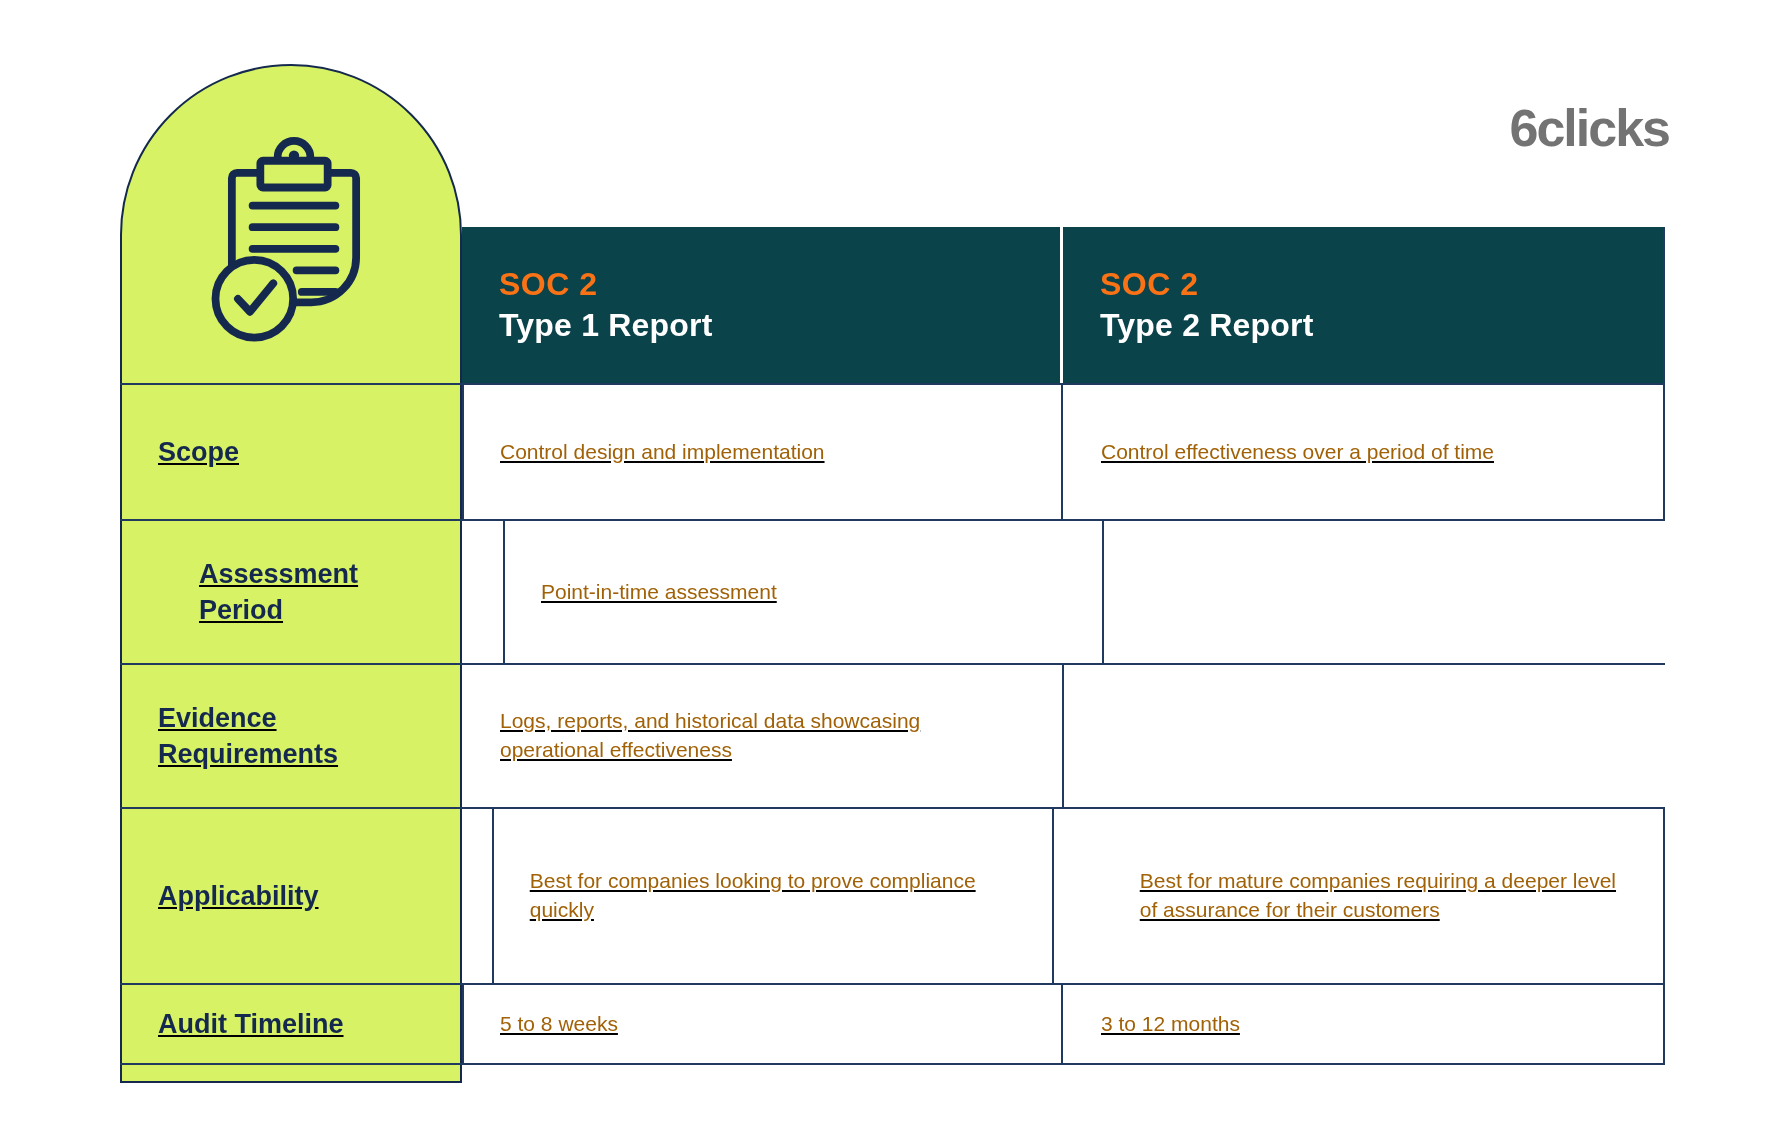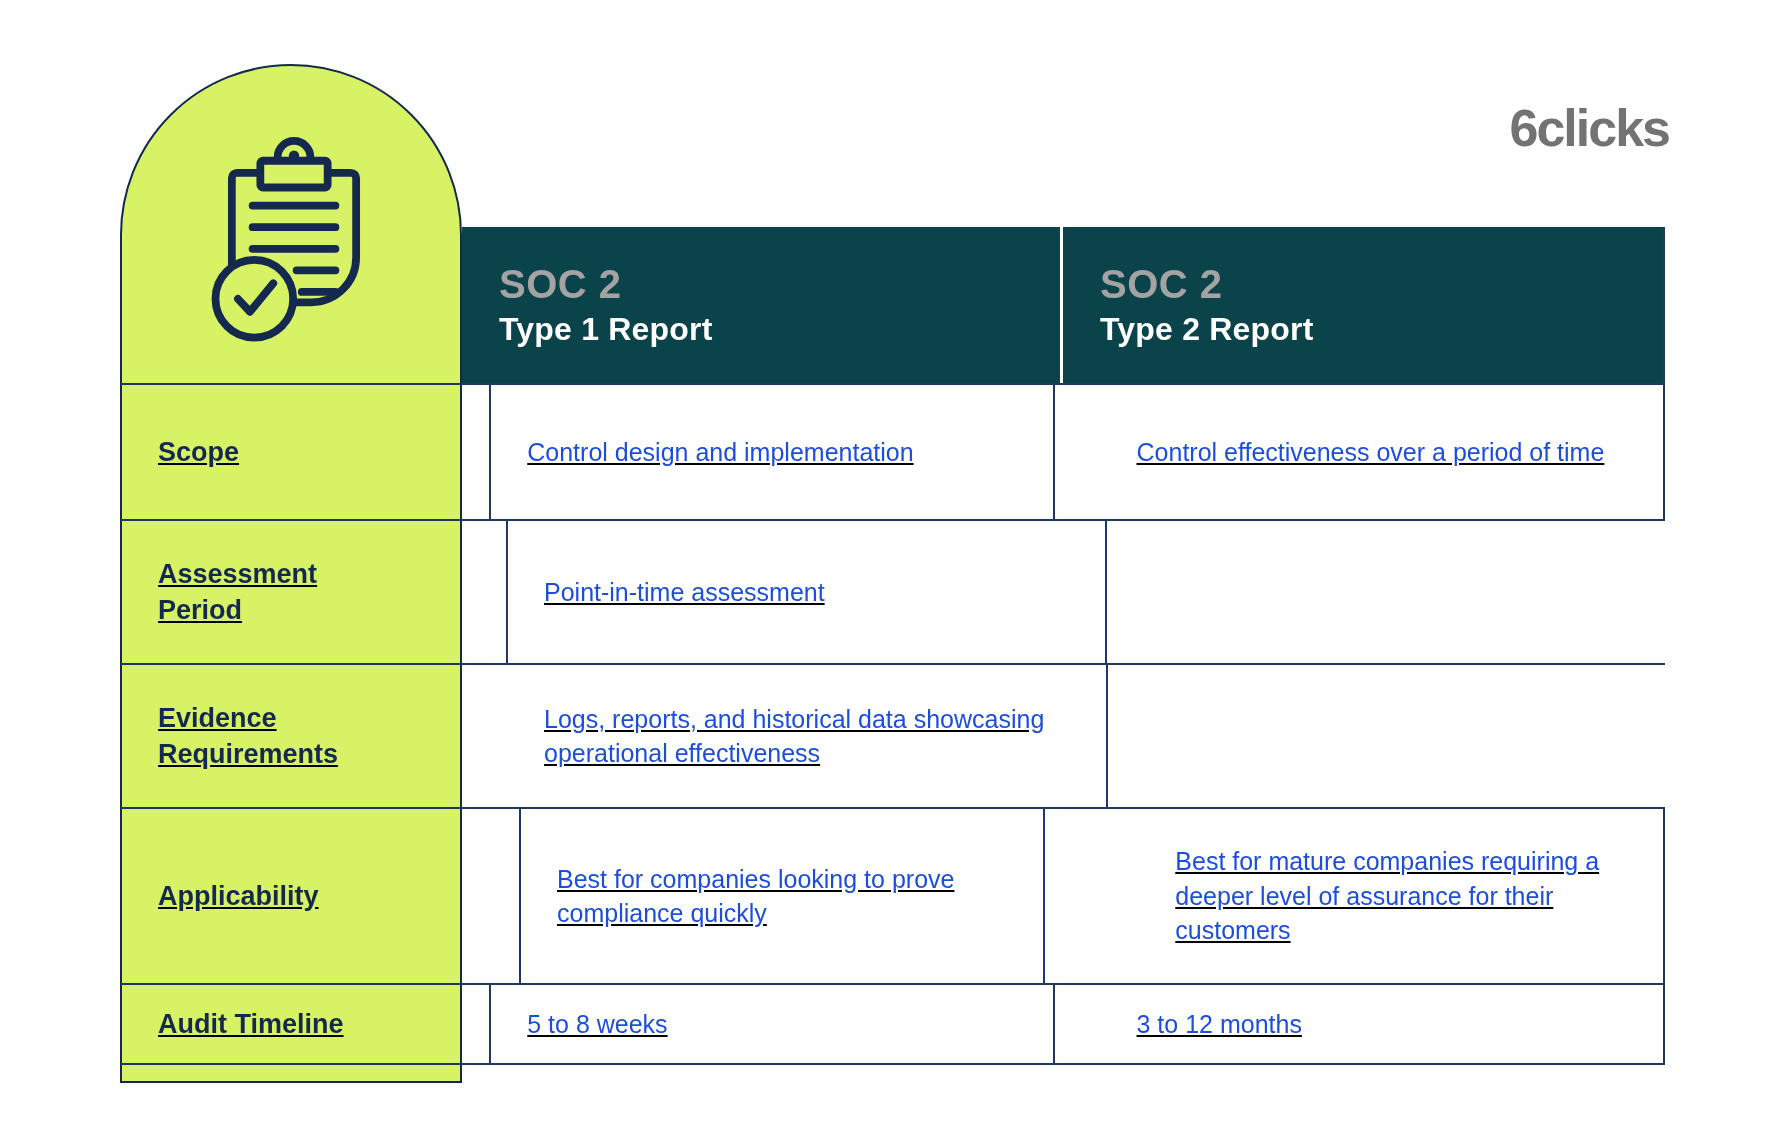--- a/index.html
+++ b/index.html
@@ -56,36 +56,36 @@
   .header-cell {
     display: flex;
     flex-direction: column;
     justify-content: center;
     padding-left: 37px;
     gap: 4px;
   }
   .header-cell.h1 { width: 601px; border-right: 3px solid #ffffff; }
   .header-cell.h2 { width: 602px; border-right: 2px solid #20395e; }
   .header-badge {
-    font-size: 40px;
+    font-size: 32px;
     font-weight: 700;
     letter-spacing: 0.5px;
-    color: #a3a3a3;
+    color: #f97316;
   }
   .header-title {
     font-size: 32px;
     font-weight: 700;
     color: #ffffff;
     letter-spacing: 0.2px;
   }
 
   .t-body { border-top: 2px solid #20395e; }
   .row { display: flex; border-bottom: 2px solid #20395e; text-decoration: underline; }
   .row:nth-child(1) { height: 136px; }
-  .row:nth-child(2) { height: 144px; }
+  .row:nth-child(2) { height: 144px; padding-left: 41px; }
   .row:nth-child(3) { height: 144px; }
   .row:nth-child(4) { height: 176px; gap: 48px; }
   .row:nth-child(5) { height: 80px; }
 
   .cell { display: flex; align-items: center; }
   .cell.label {
     width: 342px;
     padding: 0 58px 0 38px;
     font-size: 27px;
     font-weight: 700;
@@ -99,24 +99,23 @@
     border-right: 2px solid #20395e;
     padding: 0 36px;
   }
   .cell.c3 {
     width: 602px;
     background: #ffffff;
     border-right: 2px solid #20395e;
     padding: 0 40px 0 38px;
   }
   .cell.c2, .cell.c3 {
-    font-size: 25px;
-    color: #1d4ed8;
+    font-size: 21px;
+    color: #a16207;
     line-height: 1.38;
-    margin-left: 44px;
   }
 </style>
 </head>
 <body>
 
 <div class="canvas">
 
   <div class="logo">6clicks</div>
 
   <div class="arch">

